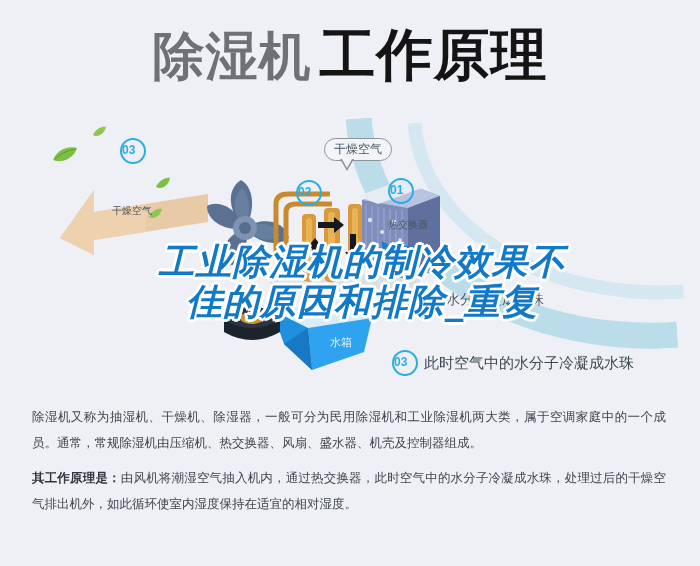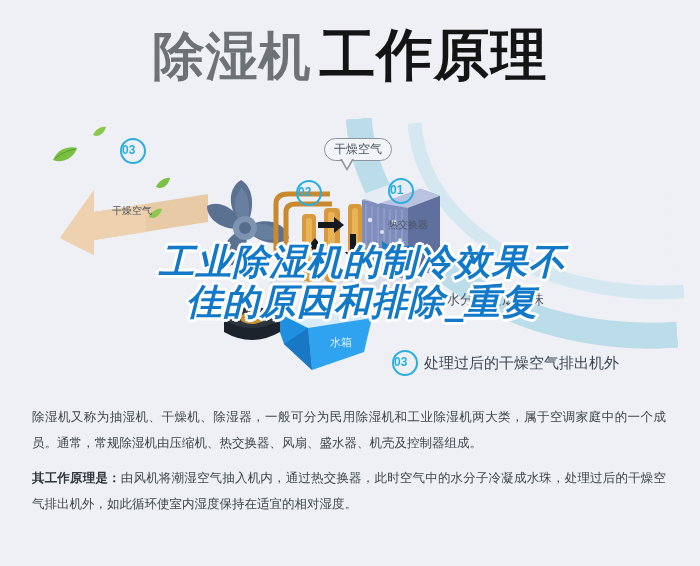--- a/index.html
+++ b/index.html
@@ -367,21 +367,21 @@
 
     <div class="badge" style="left:388px; top:60px;">01</div>
     <div class="calloutlabel" style="left:388px; top:100px;">热交换器</div>
     <div class="bluearrow-tail" style="left:396px; top:128px;"></div>
     <div class="bluearrow" style="left:382px; top:123px; transform: rotate(180deg);"></div>
 
     <div class="faded-line">空气中水分冷凝成水珠</div>
 
     <div class="step3">
       <span class="badge" style="position:relative; left:0; top:0;">03</span>
-      <span class="s3text">处理过后的干燥空气排出机外</span>
+      <span class="s3text">此时空气中的水分子冷凝成水珠</span>
     </div>
   </div>
 
   <div class="overlay">
     <span>工业除湿机的制冷效果不</span>
     <span>佳的原因和排除_重复</span>
   </div>
 
   <div class="copy">
     <p class="para">除湿机又称为抽湿机、干燥机、除湿器，一般可分为民用除湿机和工业除湿机两大类，属于空调家庭中的一个成员。通常，常规除湿机由压缩机、热交换器、风扇、盛水器、机壳及控制器组成。</p>

